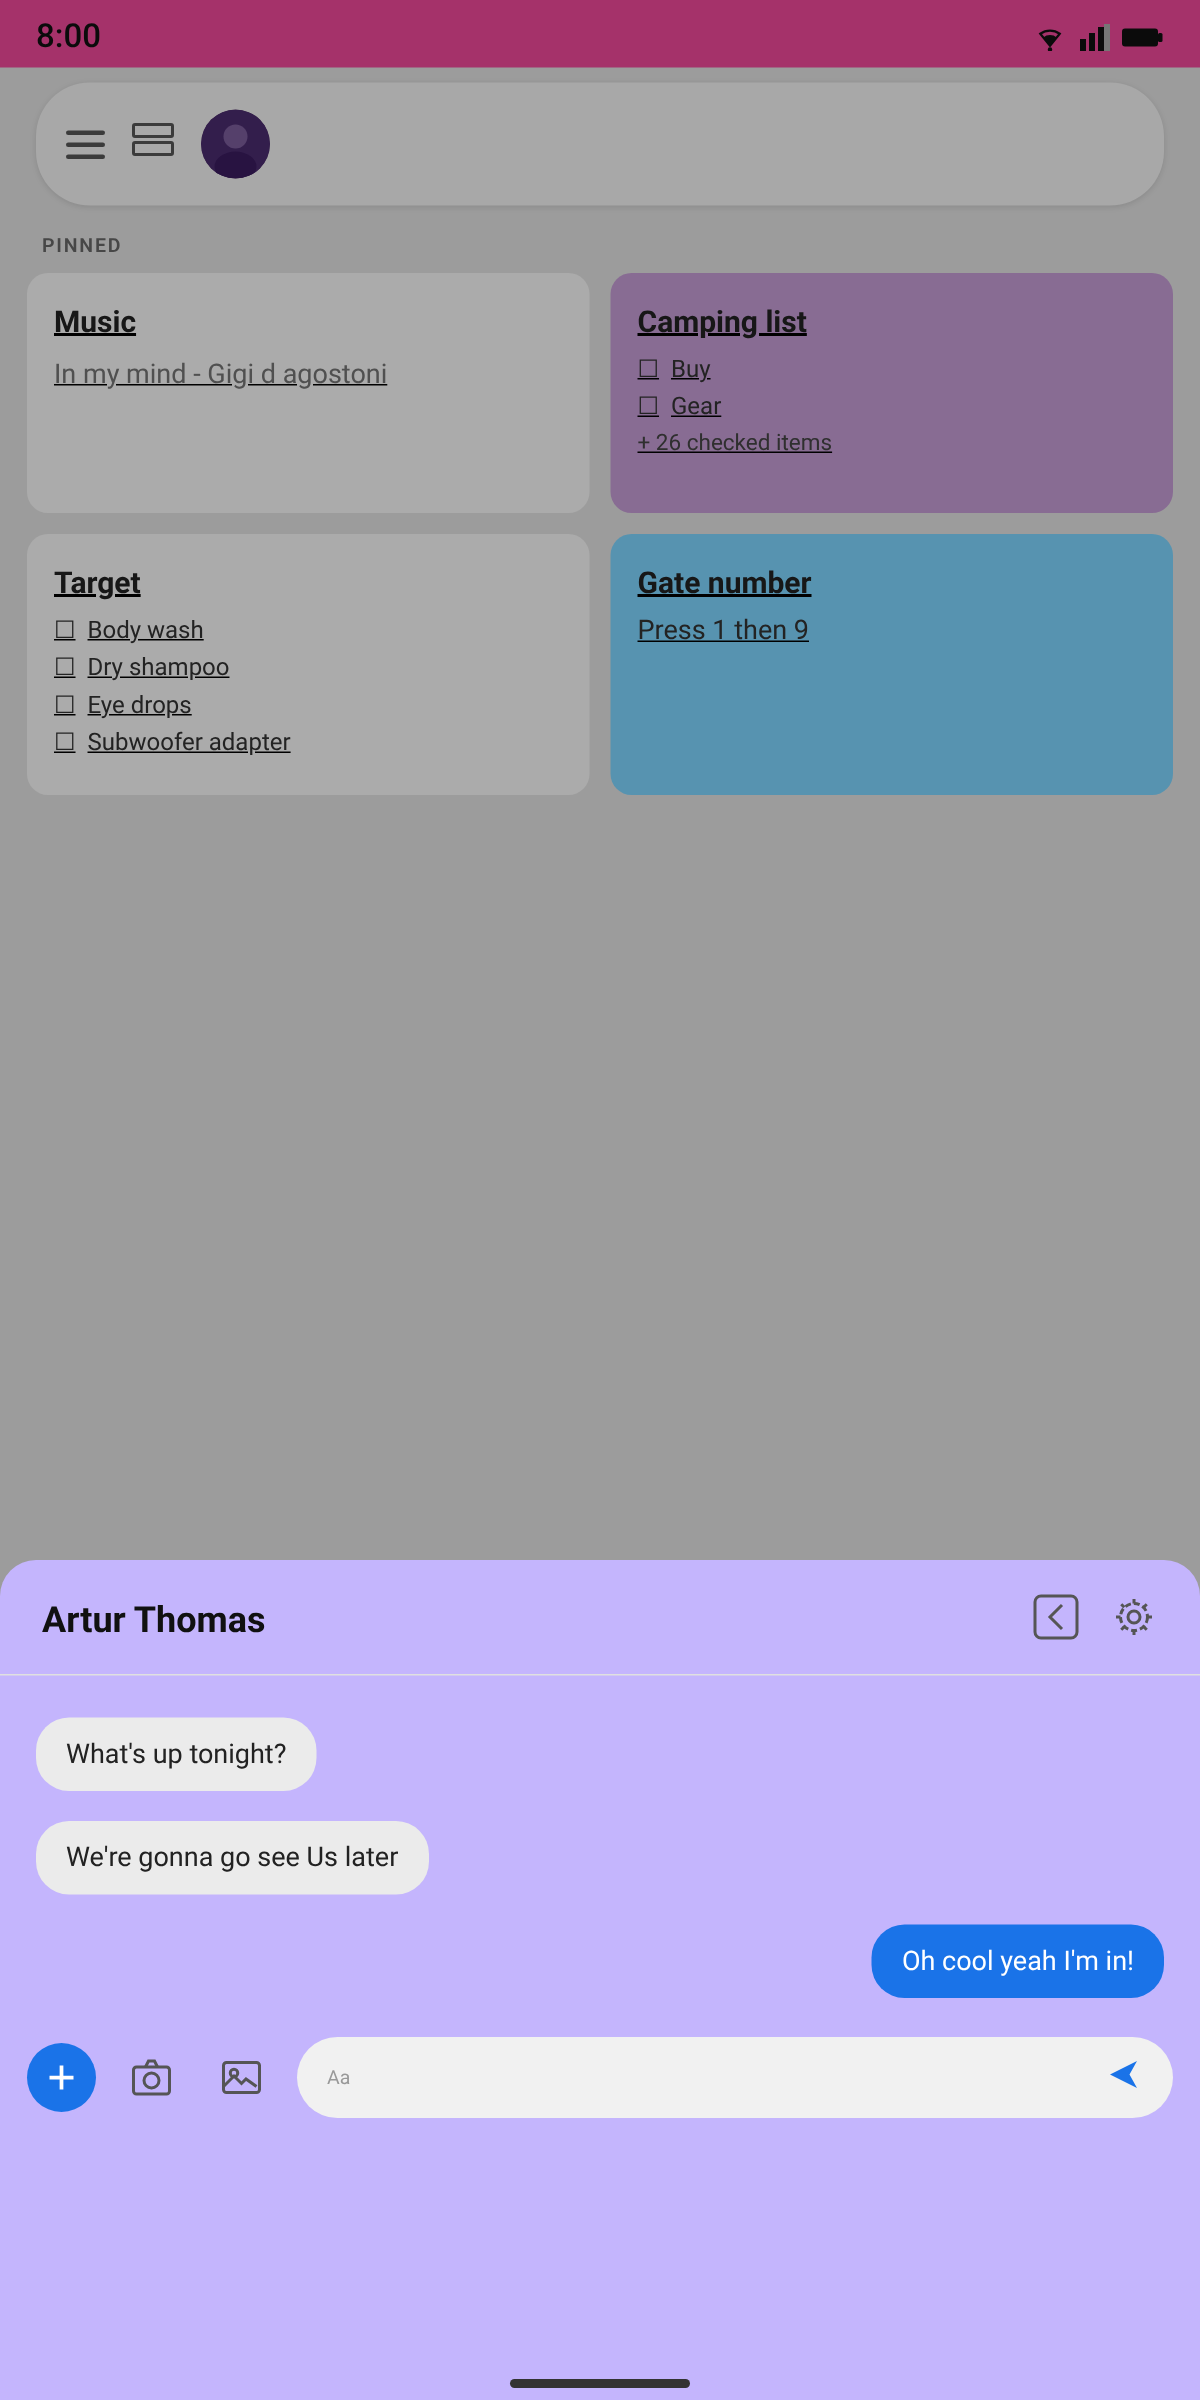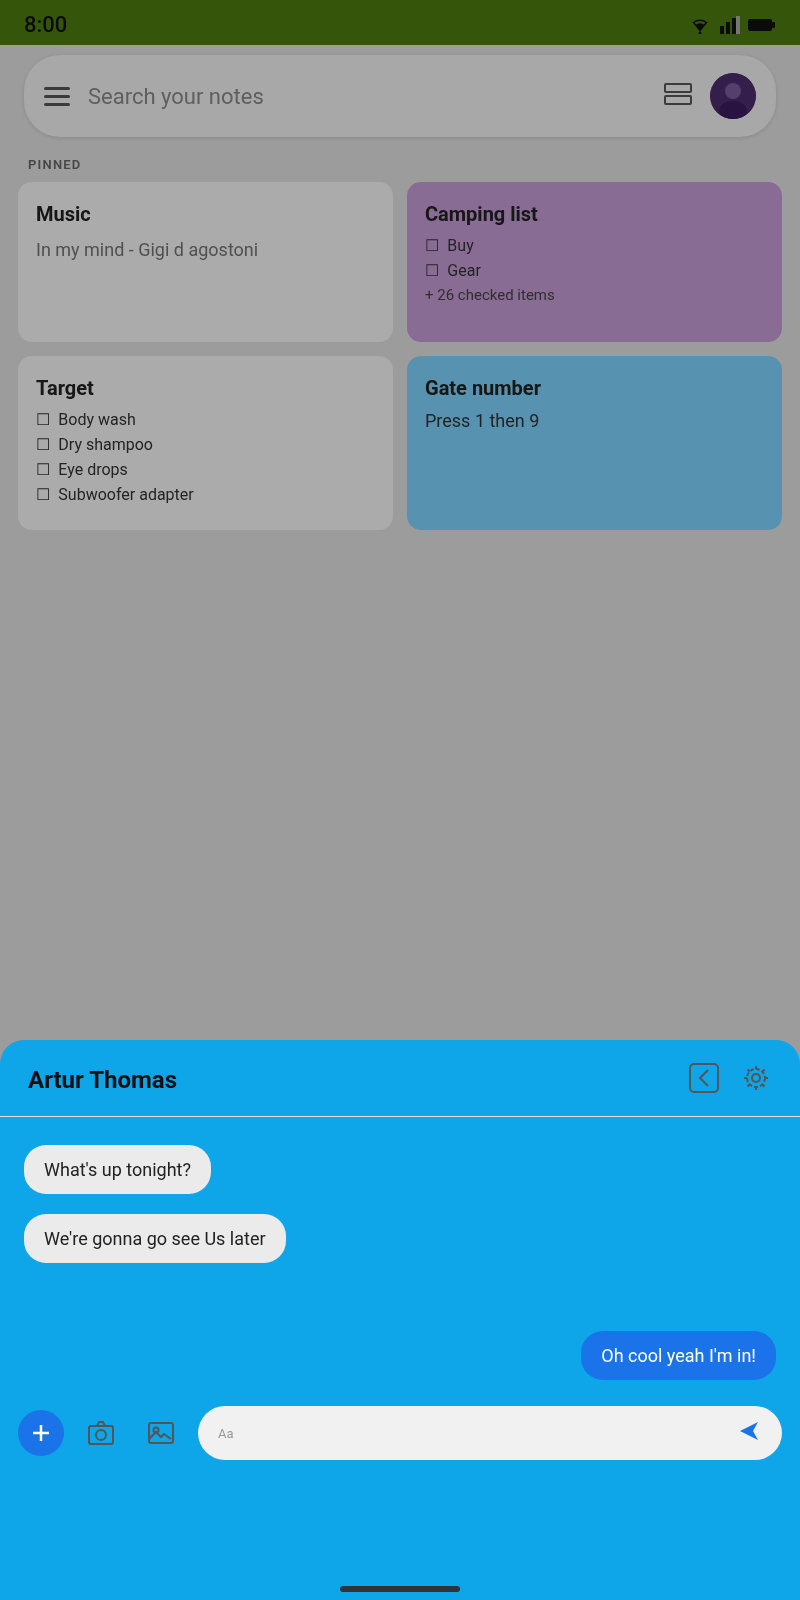--- a/index.html
+++ b/index.html
@@ -11,21 +11,21 @@
       overflow: hidden;
       position: relative;
     }
 
     
     .status-bar {
       display: flex;
       justify-content: space-between;
       align-items: center;
       padding: 12px 24px 8px 24px;
-      background: #4d7c0f;
+      background: #ec4899;
     }
     .status-time {
       font-size: 22px;
       font-weight: 500;
       color: #111;
     }
     .status-icons {
       display: flex;
       align-items: center;
       gap: 8px;
@@ -96,20 +96,21 @@
       grid-template-columns: 1fr 1fr;
       gap: 14px;
       padding: 0 18px;
     }
 
     .note-card {
       background: #f5f5f5;
       border-radius: 14px;
       padding: 20px 18px;
       min-height: 160px;
+      text-decoration: underline;
     }
     .note-card.purple { background: #c39bd3; }
     .note-card.green { background: #7dd3fc; }
 
     .note-title {
       font-size: 20px;
       font-weight: 700;
       color: #222;
       margin-bottom: 10px;
     }
@@ -153,21 +154,21 @@
       background: rgba(0,0,0,0.3);
       z-index: 10;
     }
 
     
     .chat-panel {
       position: absolute;
       bottom: 0;
       left: 0;
       right: 0;
-      background: #0ea5e9;
+      background: #c4b5fd;
       border-radius: 24px 24px 0 0;
       z-index: 20;
       padding: 0;
       min-height: 560px;
     }
 
     .chat-header {
       display: flex;
       align-items: center;
       justify-content: space-between;
@@ -206,21 +207,20 @@
       padding: 14px 20px;
       font-size: 18px;
       color: #222;
       max-width: 70%;
       align-self: flex-start;
     }
     .msg-bubble.sent {
       background: #1a73e8;
       color: #fff;
       align-self: flex-end;
-      margin-top: 48px;
     }
 
     .chat-input-row {
       display: flex;
       align-items: center;
       padding: 10px 18px 24px 18px;
       gap: 14px;
     }
     .chat-action-btn {
       width: 46px;
@@ -351,21 +351,20 @@
     </svg>
   </div>
 </div>
 
 <div class="search-bar">
   <div class="hamburger">
     <span></span>
     <span></span>
     <span></span>
   </div>
-  <span class="search-placeholder">Search your notes</span>
 
   <span class="search-layout-icon">
     <svg width="28" height="22" viewBox="0 0 28 22" fill="none" stroke="#555" stroke-width="2">
       <rect x="1" y="1" width="26" height="8" rx="1"></rect>
       <rect x="1" y="13" width="26" height="8" rx="1"></rect>
     </svg>
   </span>
   <div class="avatar">
     <svg width="46" height="46" viewBox="0 0 46 46">
       <circle cx="23" cy="23" r="23" fill="#4a2c6e"></circle>

